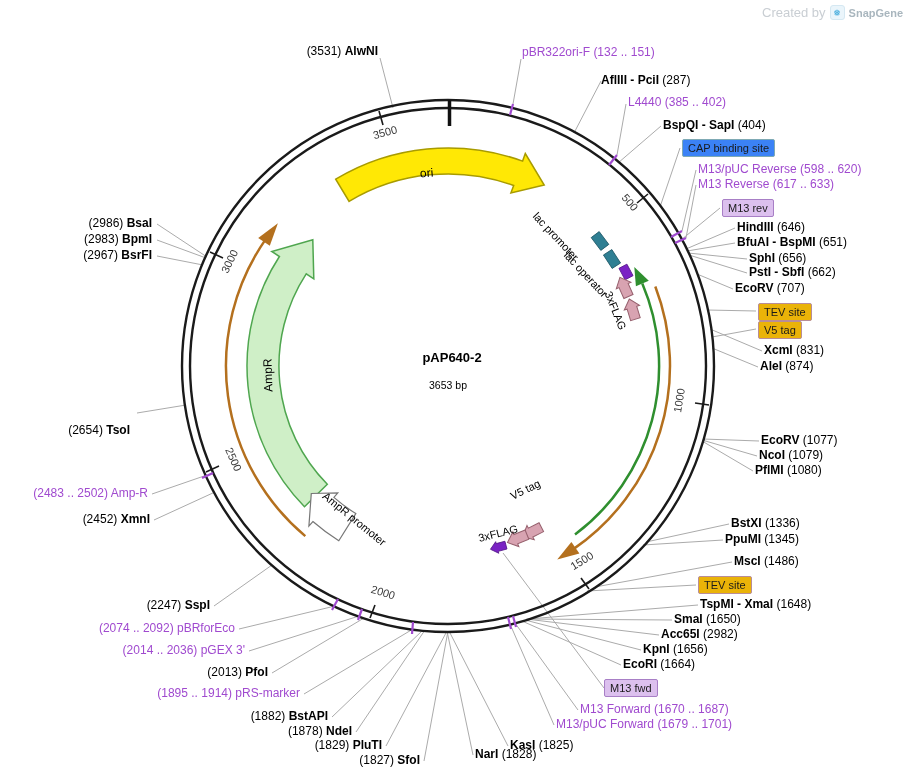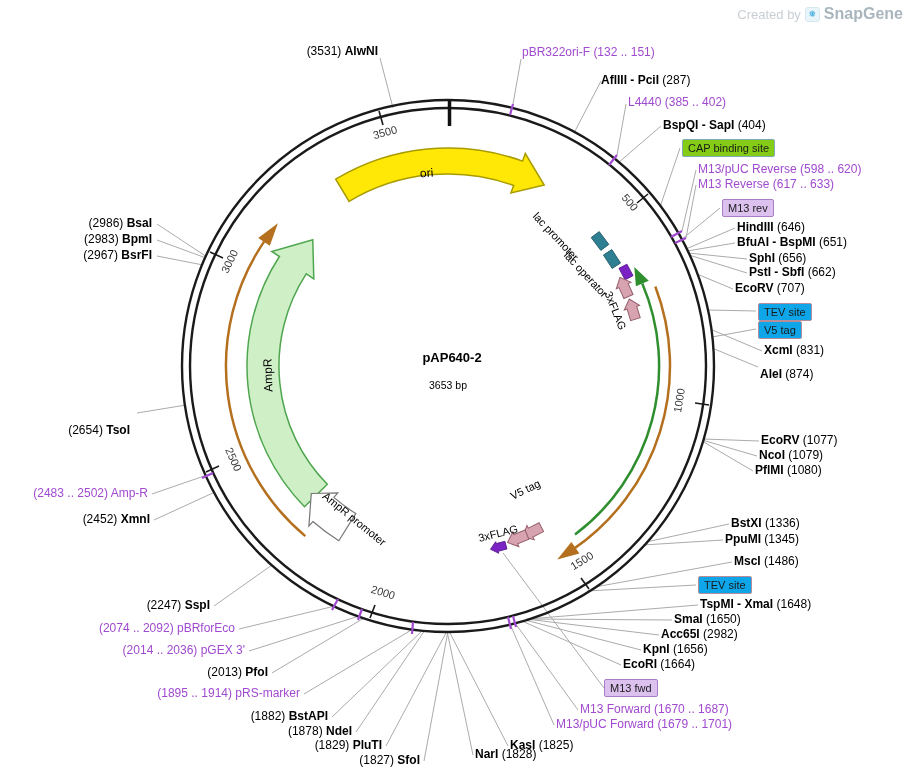--- a/index.html
+++ b/index.html
@@ -15,33 +15,33 @@
   .map-num{font-size:11px;fill:#3A3A3A;text-anchor:middle;}
   .f-label{font-size:11px;fill:#000;text-anchor:middle;}
   .f-label.big{font-size:12px;}
   .co{position:absolute;font-size:12px;color:#000;white-space:nowrap;line-height:13px;}
   .co .enz{font-weight:bold;}
   .co .pos{font-weight:normal;}
   .co.leftside{text-align:center;}
   .primer{color:#A04ACF;}
   .fbox{position:absolute;font-size:11px;line-height:12px;color:#1A1A1A;padding:2px 5px;
         border-radius:2px;border:1px solid;white-space:nowrap;}
-  .fbox.teal{background:#84cc16;border-color:#7FAAB4;}
+  .fbox.teal{background:#3b82f6;border-color:#7FAAB4;}
   .fbox.purp{background:#DCC0EE;border-color:#A87FC6;}
-  .fbox.pink{background:#0ea5e9;border-color:#B88D98;}
+  .fbox.pink{background:#eab308;border-color:#B88D98;}
   .center-title{position:absolute;left:448px;top:350px;transform:translateX(-50%);
         text-align:center;color:#000;}
   .center-title .nm{font-size:13px;font-weight:bold;margin-left:8px;}
   .center-title .sz{font-size:10.5px;margin-top:14px;}
   .watermark{position:absolute;right:8px;top:5px;display:flex;align-items:center;gap:4px;}
   .watermark .cb{font-size:13px;color:#C9CED3;}
   .watermark .logo{display:inline-flex;align-items:center;justify-content:center;
         width:13px;height:13px;background:#EAF5FB;border:1px solid #D5E8F2;border-radius:3px;
         font-size:9px;color:#3FAADC;}
-  .watermark .brand{font-size:16px;color:#A9B6BE;font-weight:bold;}
+  .watermark .brand{font-size:11px;color:#A9B6BE;font-weight:bold;}
 </style>
 </head>
 <body>
 
 <div class="stage">
 
 <svg width="911" height="780" viewBox="0 0 911 780">
 
   <g>
     <line class="ldr" x1="393" y1="108" x2="380" y2="58"></line>
@@ -230,21 +230,21 @@
 <div class="co" style="left:661px;top:628px"><span class="enz">Acc65I</span> <span class="pos">(2982)</span></div>
 <div class="co" style="left:674px;top:613px"><span class="enz">SmaI</span> <span class="pos">(1650)</span></div>
 <div class="co" style="left:700px;top:598px"><span class="enz">TspMI - XmaI</span> <span class="pos">(1648)</span></div>
 <div class="fbox pink" style="left:698px;top:576px"><span>TEV site</span></div>
 <div class="co" style="left:734px;top:555px"><span class="enz">MscI</span> <span class="pos">(1486)</span></div>
 <div class="co" style="left:725px;top:533px"><span class="enz">PpuMI</span> <span class="pos">(1345)</span></div>
 <div class="co" style="left:731px;top:517px"><span class="enz">BstXI</span> <span class="pos">(1336)</span></div>
 <div class="co" style="left:755px;top:464px"><span class="enz">PflMI</span> <span class="pos">(1080)</span></div>
 <div class="co" style="left:759px;top:449px"><span class="enz">NcoI</span> <span class="pos">(1079)</span></div>
 <div class="co" style="left:761px;top:434px"><span class="enz">EcoRV</span> <span class="pos">(1077)</span></div>
-<div class="co" style="left:760px;top:368px"><span class="enz">AleI</span> <span class="pos">(874)</span></div>
+<div class="co" style="left:760px;top:360px"><span class="enz">AleI</span> <span class="pos">(874)</span></div>
 <div class="co" style="left:764px;top:344px"><span class="enz">XcmI</span> <span class="pos">(831)</span></div>
 <div class="fbox pink" style="left:758px;top:321px"><span>V5 tag</span></div>
 <div class="fbox pink" style="left:758px;top:303px"><span>TEV site</span></div>
 <div class="co" style="left:735px;top:282px"><span class="enz">EcoRV</span> <span class="pos">(707)</span></div>
 <div class="co" style="left:749px;top:266px"><span class="enz">PstI - SbfI</span> <span class="pos">(662)</span></div>
 <div class="co" style="left:749px;top:252px"><span class="enz">SphI</span> <span class="pos">(656)</span></div>
 <div class="co" style="left:737px;top:236px"><span class="enz">BfuAI - BspMI</span> <span class="pos">(651)</span></div>
 <div class="co" style="left:737px;top:221px"><span class="enz">HindIII</span> <span class="pos">(646)</span></div>
 <div class="fbox purp" style="left:722px;top:199px"><span>M13 rev</span></div>
 <div class="co primer" style="left:698px;top:178px"><span>M13 Reverse</span> <span>(617 .. 633)</span></div>

